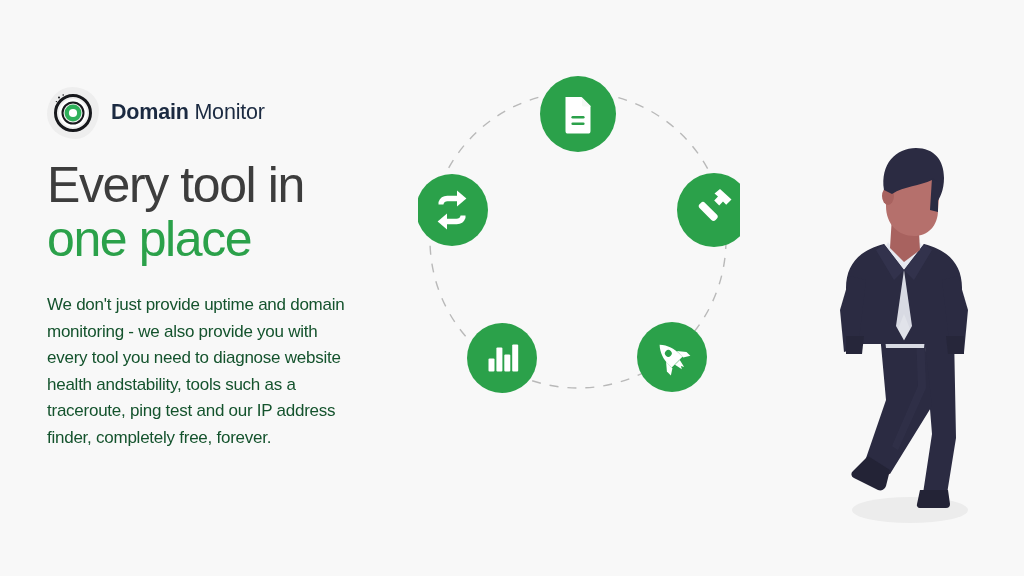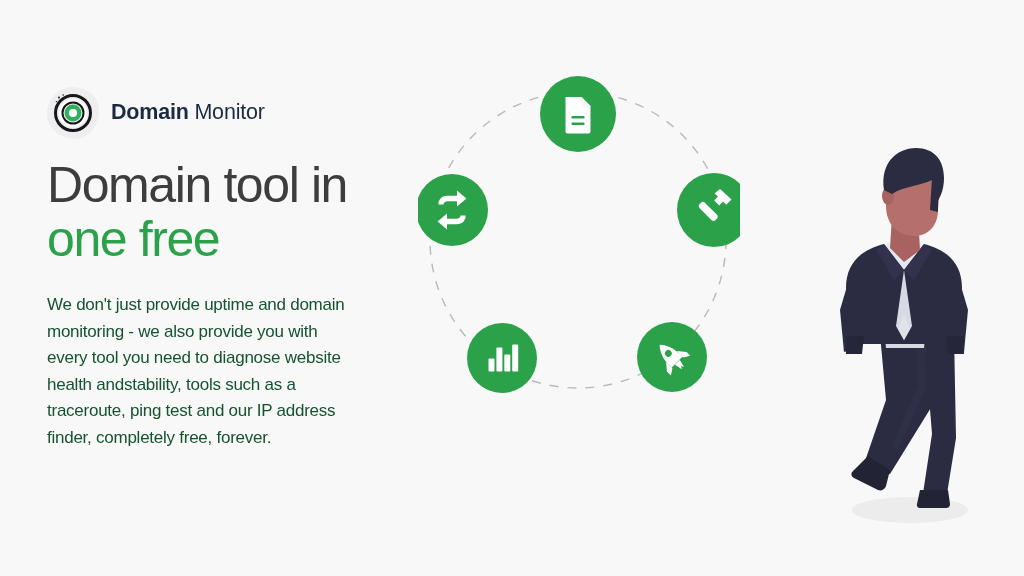--- a/index.html
+++ b/index.html
@@ -133,22 +133,22 @@
             <circle cx="3.4" cy="8.6" r="0.7"></circle>
           </g>
         </svg>
       </span>
       <span class="brand-name">
         <span class="b-strong">Domain</span><span class="b-light"> Monitor</span>
       </span>
     </div>
 
     <h1 class="headline">
-      <span class="line1">Domain tool in</span>
-      <span class="line2">one free</span>
+      <span class="line1">Every tool in</span>
+      <span class="line2">one place</span>
     </h1>
 
     <p class="body-copy">We don't just provide uptime and domain monitoring - we also provide you with every tool you need to diagnose website health andstability, tools such as a traceroute, ping test and our IP address finder, completely free, forever.</p>
   </div>
 
   <div class="ring-wrap">
     <svg width="322" height="344" viewBox="0 0 322 344" aria-hidden="true">
 
       <circle cx="160" cy="172" r="148" fill="none" stroke="#b9b9b9" stroke-width="1.4" stroke-dasharray="9 9" stroke-linecap="butt"></circle>
 

